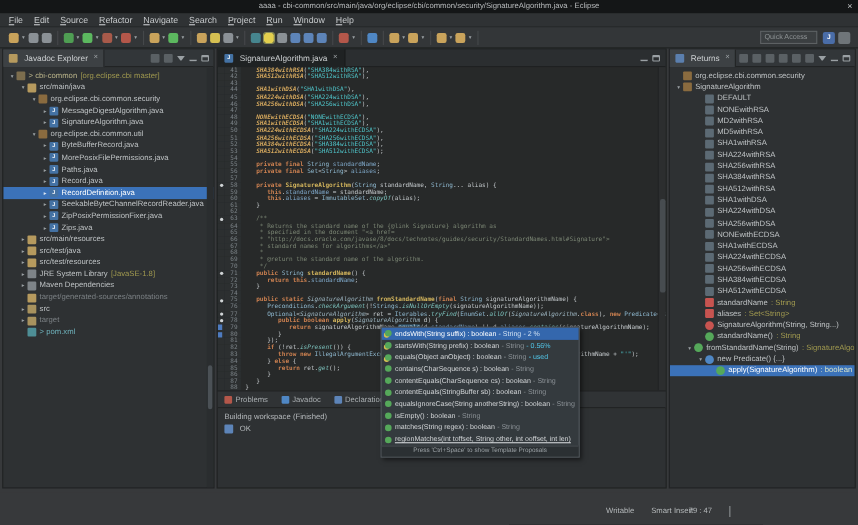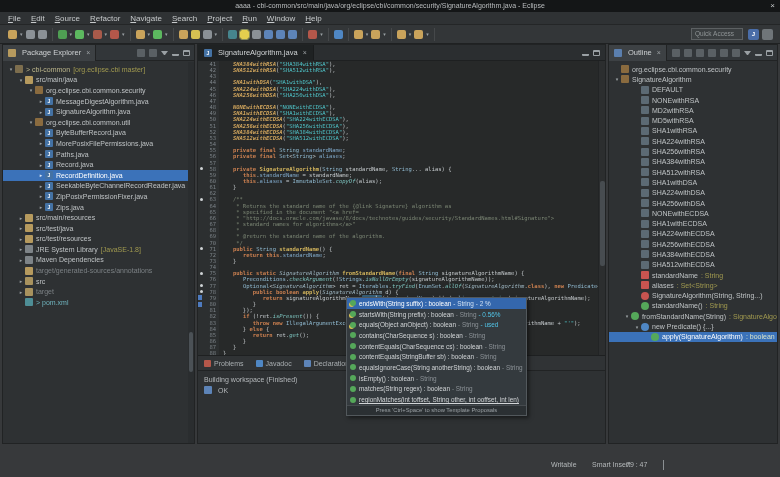--- a/index.html
+++ b/index.html
@@ -194,21 +194,21 @@
         </div>
     </div>
   </div>
 
   <div class="main">
 
     <div class="panel left-panel">
       <div class="phead">
         <div class="ptab">
           <span class="ticn ic-view"></span>
-          <span>Package Explorer</span>
+          <span>Javadoc Explorer</span>
           <span class="tclose">×</span>
         </div>
         <div class="phicons" id="pkgicons">
             <span class="phicon collapse-all"></span>
             <span class="phicon link-with-editor"></span>
             <span class="phicon view-menu"></span>
             <span class="phicon minimize"></span>
             <span class="phicon maximize"></span>
           </div>
       </div>
@@ -428,21 +428,21 @@
             <span>OK</span>
           </div>
         </div>
       </div>
     </div>
 
     <div class="panel right-panel">
       <div class="phead">
         <div class="ptab">
           <span class="ticn ic-outl"></span>
-          <span>Outline</span>
+          <span>Returns</span>
           <span class="tclose">×</span>
         </div>
         <div class="phicons" id="outicons">
             <span class="phicon collapse-all"></span>
             <span class="phicon sort"></span>
             <span class="phicon hide-fields"></span>
             <span class="phicon hide-static-members"></span>
             <span class="phicon hide-non-public"></span>
             <span class="phicon hide-local-types"></span>
             <span class="phicon view-menu"></span>

